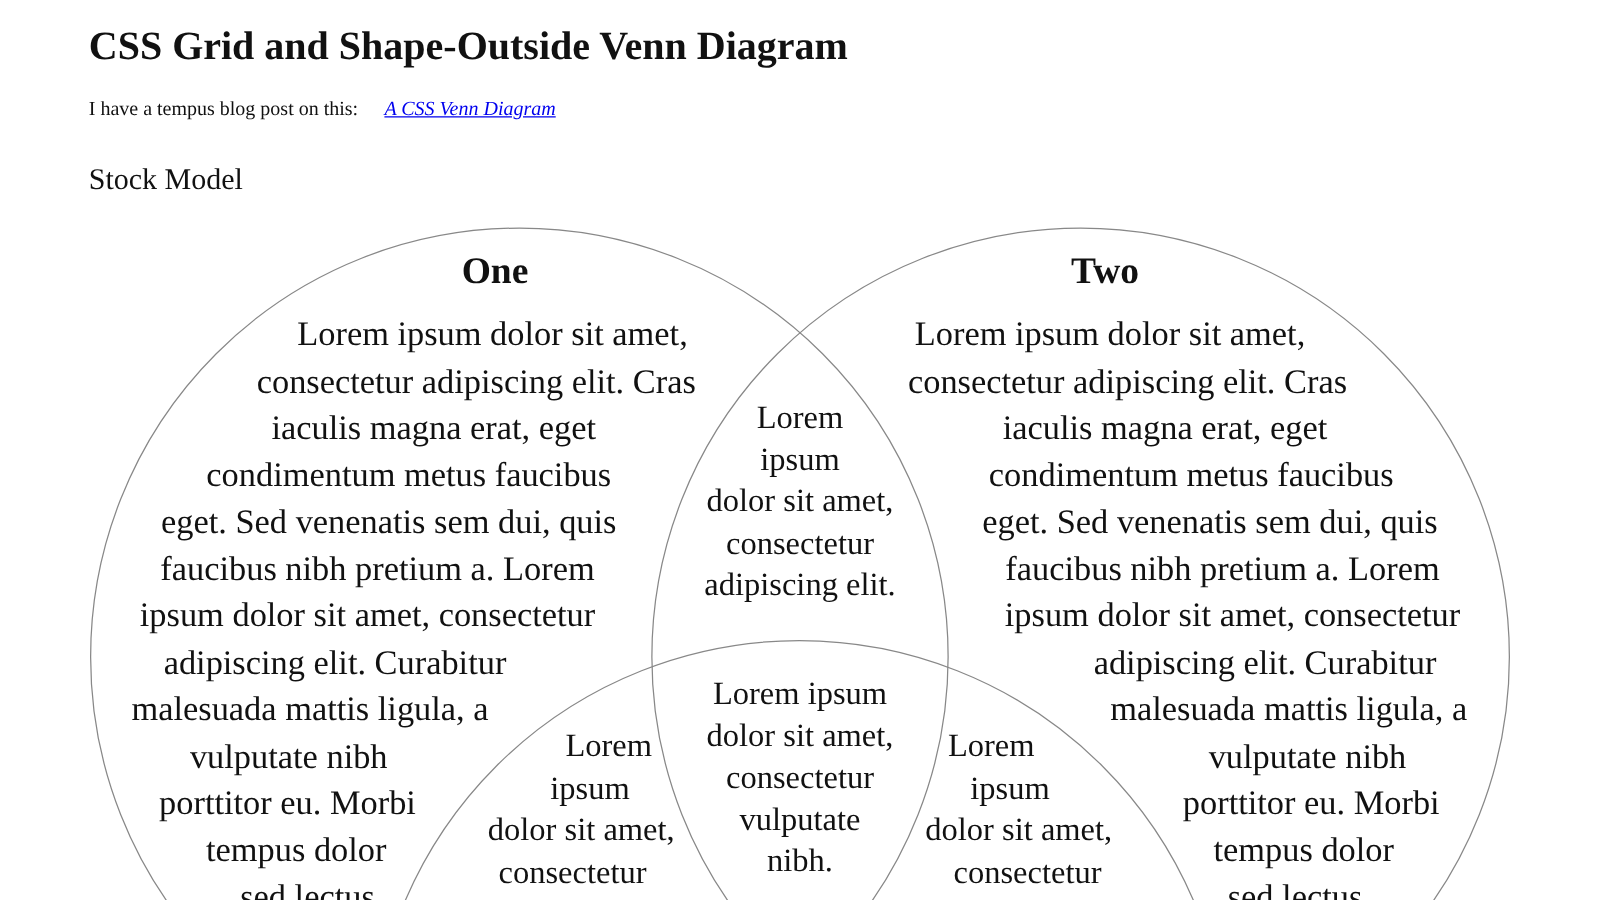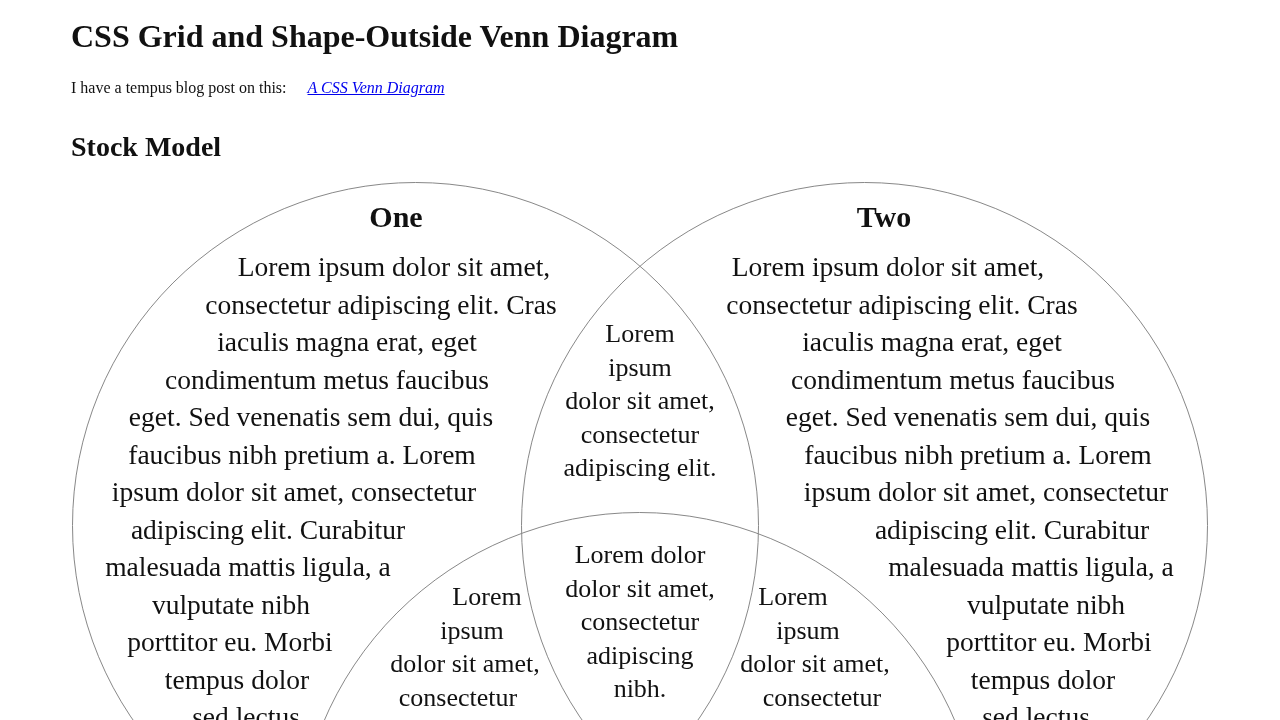--- a/index.html
+++ b/index.html
@@ -18,21 +18,21 @@
   }
   .intro{
     position:absolute;left:71px;top:78px;margin:0;
     font-size:16px;line-height:1.2;white-space:nowrap;
   }
   .intro a{
     color:var(--link_blue,#0000EE);font-style:italic;text-decoration:underline;cursor:pointer;margin-left:17px;
   }
   .section-heading{
     position:absolute;left:71px;top:130px;margin:0;
-    font-size:28px;font-weight:bold;line-height:1.2;white-space:nowrap;
+    font-size:24px;font-weight:normal;line-height:1.2;white-space:nowrap;
   }
   .venn{position:absolute;left:0;top:0;width:1280px;height:720px;}
   .circle{
     position:absolute;width:687px;height:687px;box-sizing:border-box;
     border:1px solid var(--circle_outline_gray,#888);border-radius:50%;
     background:transparent;
   }
   .c1{left:72px;top:182px;}
   .c2{left:521px;top:182px;}
   .c3{left:296px;top:512px;}
@@ -142,24 +142,24 @@
 
   <div class="lines ix-text mid">
       <div class="vline">Lorem</div>
       <div class="vline">ipsum</div>
       <div class="vline">dolor sit amet,</div>
       <div class="vline">consectetur</div>
       <div class="vline">adipiscing elit.</div>
     </div>
 
   <div class="lines ix-text triple">
-      <div class="vline">Lorem dolor</div>
+      <div class="vline">Lorem ipsum</div>
       <div class="vline">dolor sit amet,</div>
       <div class="vline">consectetur</div>
-      <div class="vline">adipiscing</div>
+      <div class="vline">vulputate</div>
       <div class="vline">nibh.</div>
     </div>
 
   <div class="lines ix-text lp">
       <div class="vline">Lorem</div>
       <div class="vline">ipsum</div>
       <div class="vline">dolor sit amet,</div>
       <div class="vline">consectetur</div>
     </div>
 

